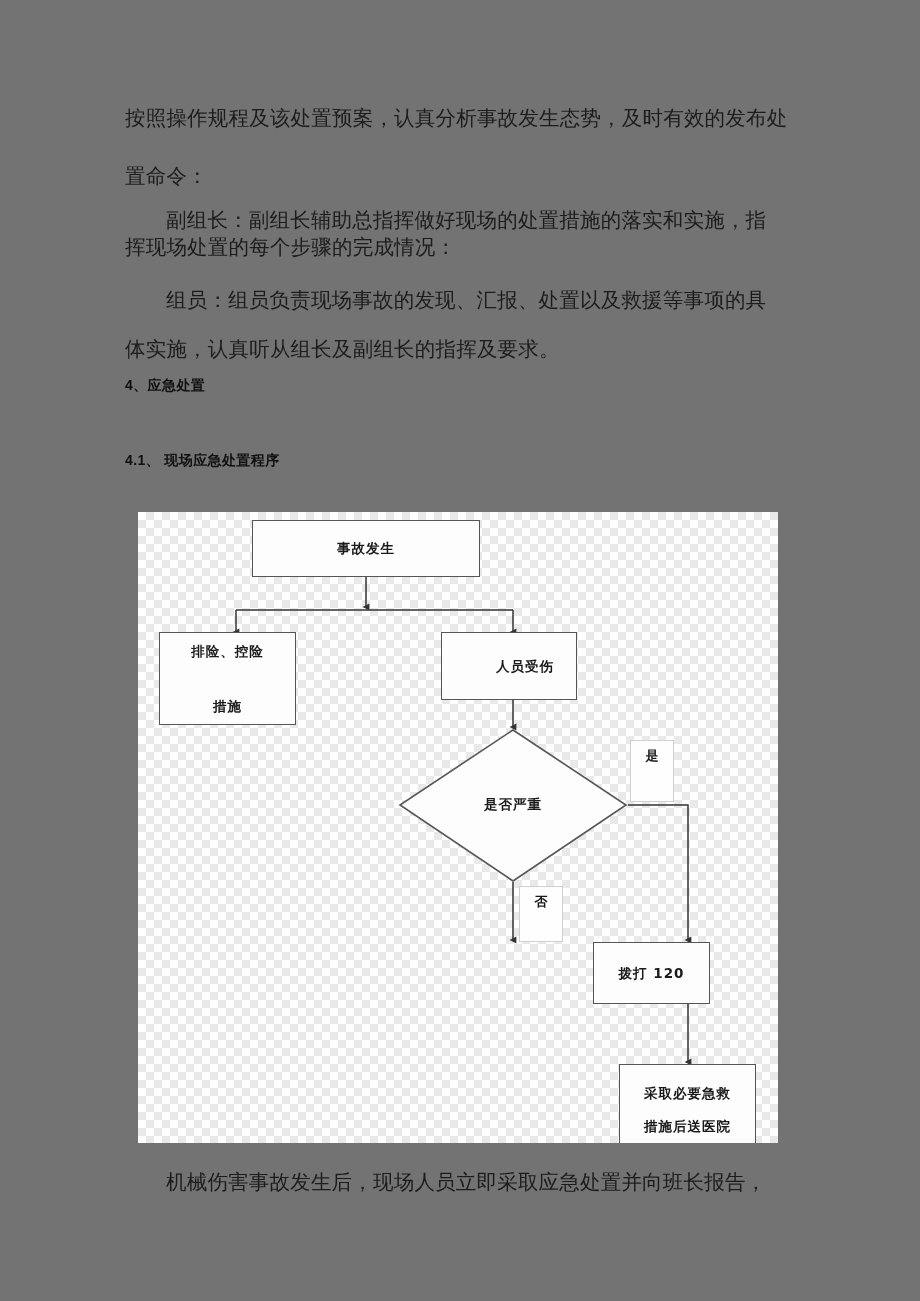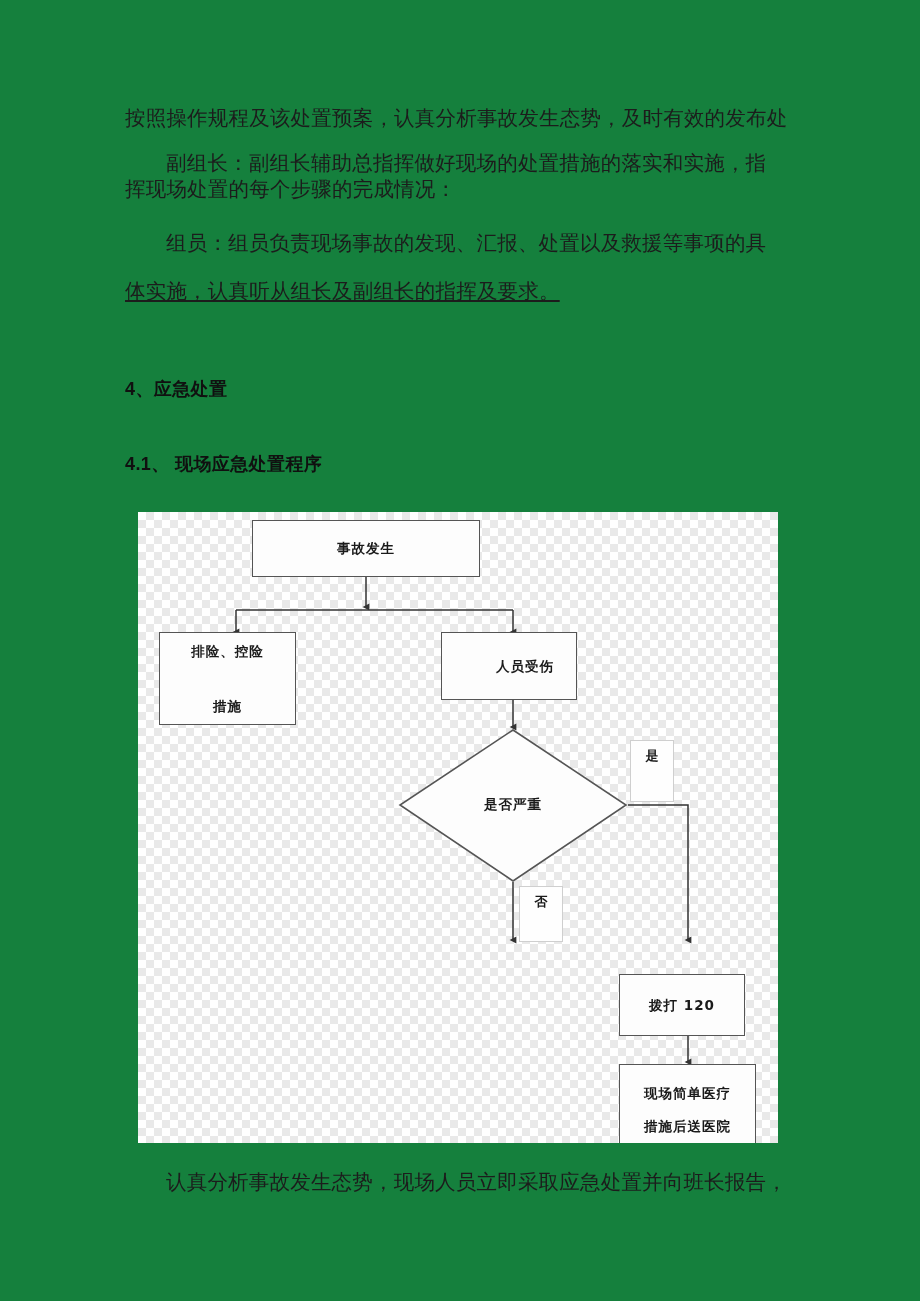--- a/index.html
+++ b/index.html
@@ -14,21 +14,21 @@
     font-family: "Liberation Serif", "DejaVu Serif", serif;
     color: #1a1a1a;
     overflow: hidden;
   }
 
   .page {
     position: absolute;
     left: 0; top: 0;
     width: 920px;
     height: 1301px;
-    background: #15803d;
+    background: #737373;
   }
 
   .body-block {
     position: absolute;
     left: 125px;
     width: 670px;
   }
 
   p.para {
     margin: 0;
@@ -39,21 +39,21 @@
     letter-spacing: 0.2px;
     white-space: nowrap;
   }
 
   .indent { text-indent: 2em; }
 
   h2.heading {
     margin: 0;
     font-family: "Liberation Sans", "DejaVu Sans", sans-serif;
     font-weight: bold;
-    font-size: 18px;
+    font-size: 14px;
     color: #101010;
     letter-spacing: 0.4px;
     white-space: nowrap;
   }
 
   
   .chart-canvas {
     position: absolute;
     left: 138px;
     top: 512px;
@@ -129,24 +129,25 @@
     overflow: visible;
   }
 </style>
 </head>
 <body>
 
 <div class="page">
 
   <div class="body-block" style="top:108px;">
     <p class="para">按照操作规程及该处置预案，认真分析事故发生态势，及时有效的发布处</p>
+    <p class="para" style="margin-top:37px;">置命令：</p>
     <p class="para indent" style="margin-top:24px;">副组长：副组长辅助总指挥做好现场的处置措施的落实和实施，指</p>
     <p class="para" style="margin-top:6px;">挥现场处置的每个步骤的完成情况：</p>
     <p class="para indent" style="margin-top:33px;">组员：组员负责现场事故的发现、汇报、处置以及救援等事项的具</p>
-    <p class="para" style="margin-top:28px;text-decoration:underline;">体实施，认真听从组长及副组长的指挥及要求。</p>
+    <p class="para" style="margin-top:28px;">体实施，认真听从组长及副组长的指挥及要求。</p>
   </div>
 
   <h2 class="heading" style="position:absolute; left:125px; top:377px;">4、应急处置</h2>
 
   <h2 class="heading" style="position:absolute; left:125px; top:452px;">4.1、 现场应急处置程序</h2>
 
   <div class="chart-canvas">
 
     <svg class="wires" viewBox="0 0 640 631">
       <defs>
@@ -192,28 +193,28 @@
         <polygon points="115,2 228,77 115,153 2,77" fill="#fdfdfd" stroke="#555" stroke-width="1.6"></polygon>
       </svg>
       <div class="diamond-text" style="top:68px;">是否严重</div>
     </div>
 
     <div class="label-box" style="left:492px; top:228px; width:44px; height:62px;">是</div>
 
     <div class="label-box" style="left:381px; top:374px; width:44px; height:56px;">否</div>
 
 
-    <div class="node" style="left:481px; top:430px; width:126px; height:62px;margin-top:32px;">
+    <div class="node" style="left:455px; top:430px; width:117px; height:62px;">
       <span class="ln">拨打 120</span>
     </div>
 
     <div class="node" style="left:481px; top:552px; width:137px; height:92px;">
-      <span class="ln">现场简单医疗</span>
+      <span class="ln">采取必要急救</span>
       <span class="ln">措施后送医院</span>
     </div>
 
   </div>
 
   <div class="body-block" style="top:1172px;">
-    <p class="para indent">认真分析事故发生态势，现场人员立即采取应急处置并向班长报告，</p>
+    <p class="para indent">机械伤害事故发生后，现场人员立即采取应急处置并向班长报告，</p>
   </div>
 
 </div>
 
 </body></html>

